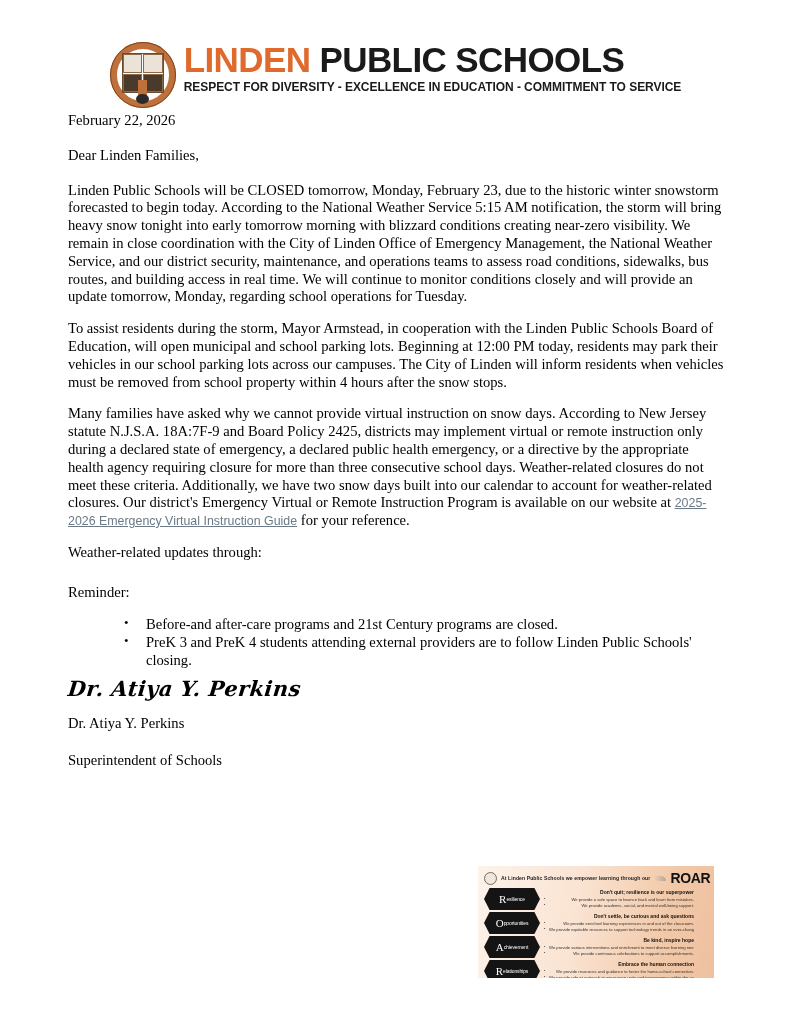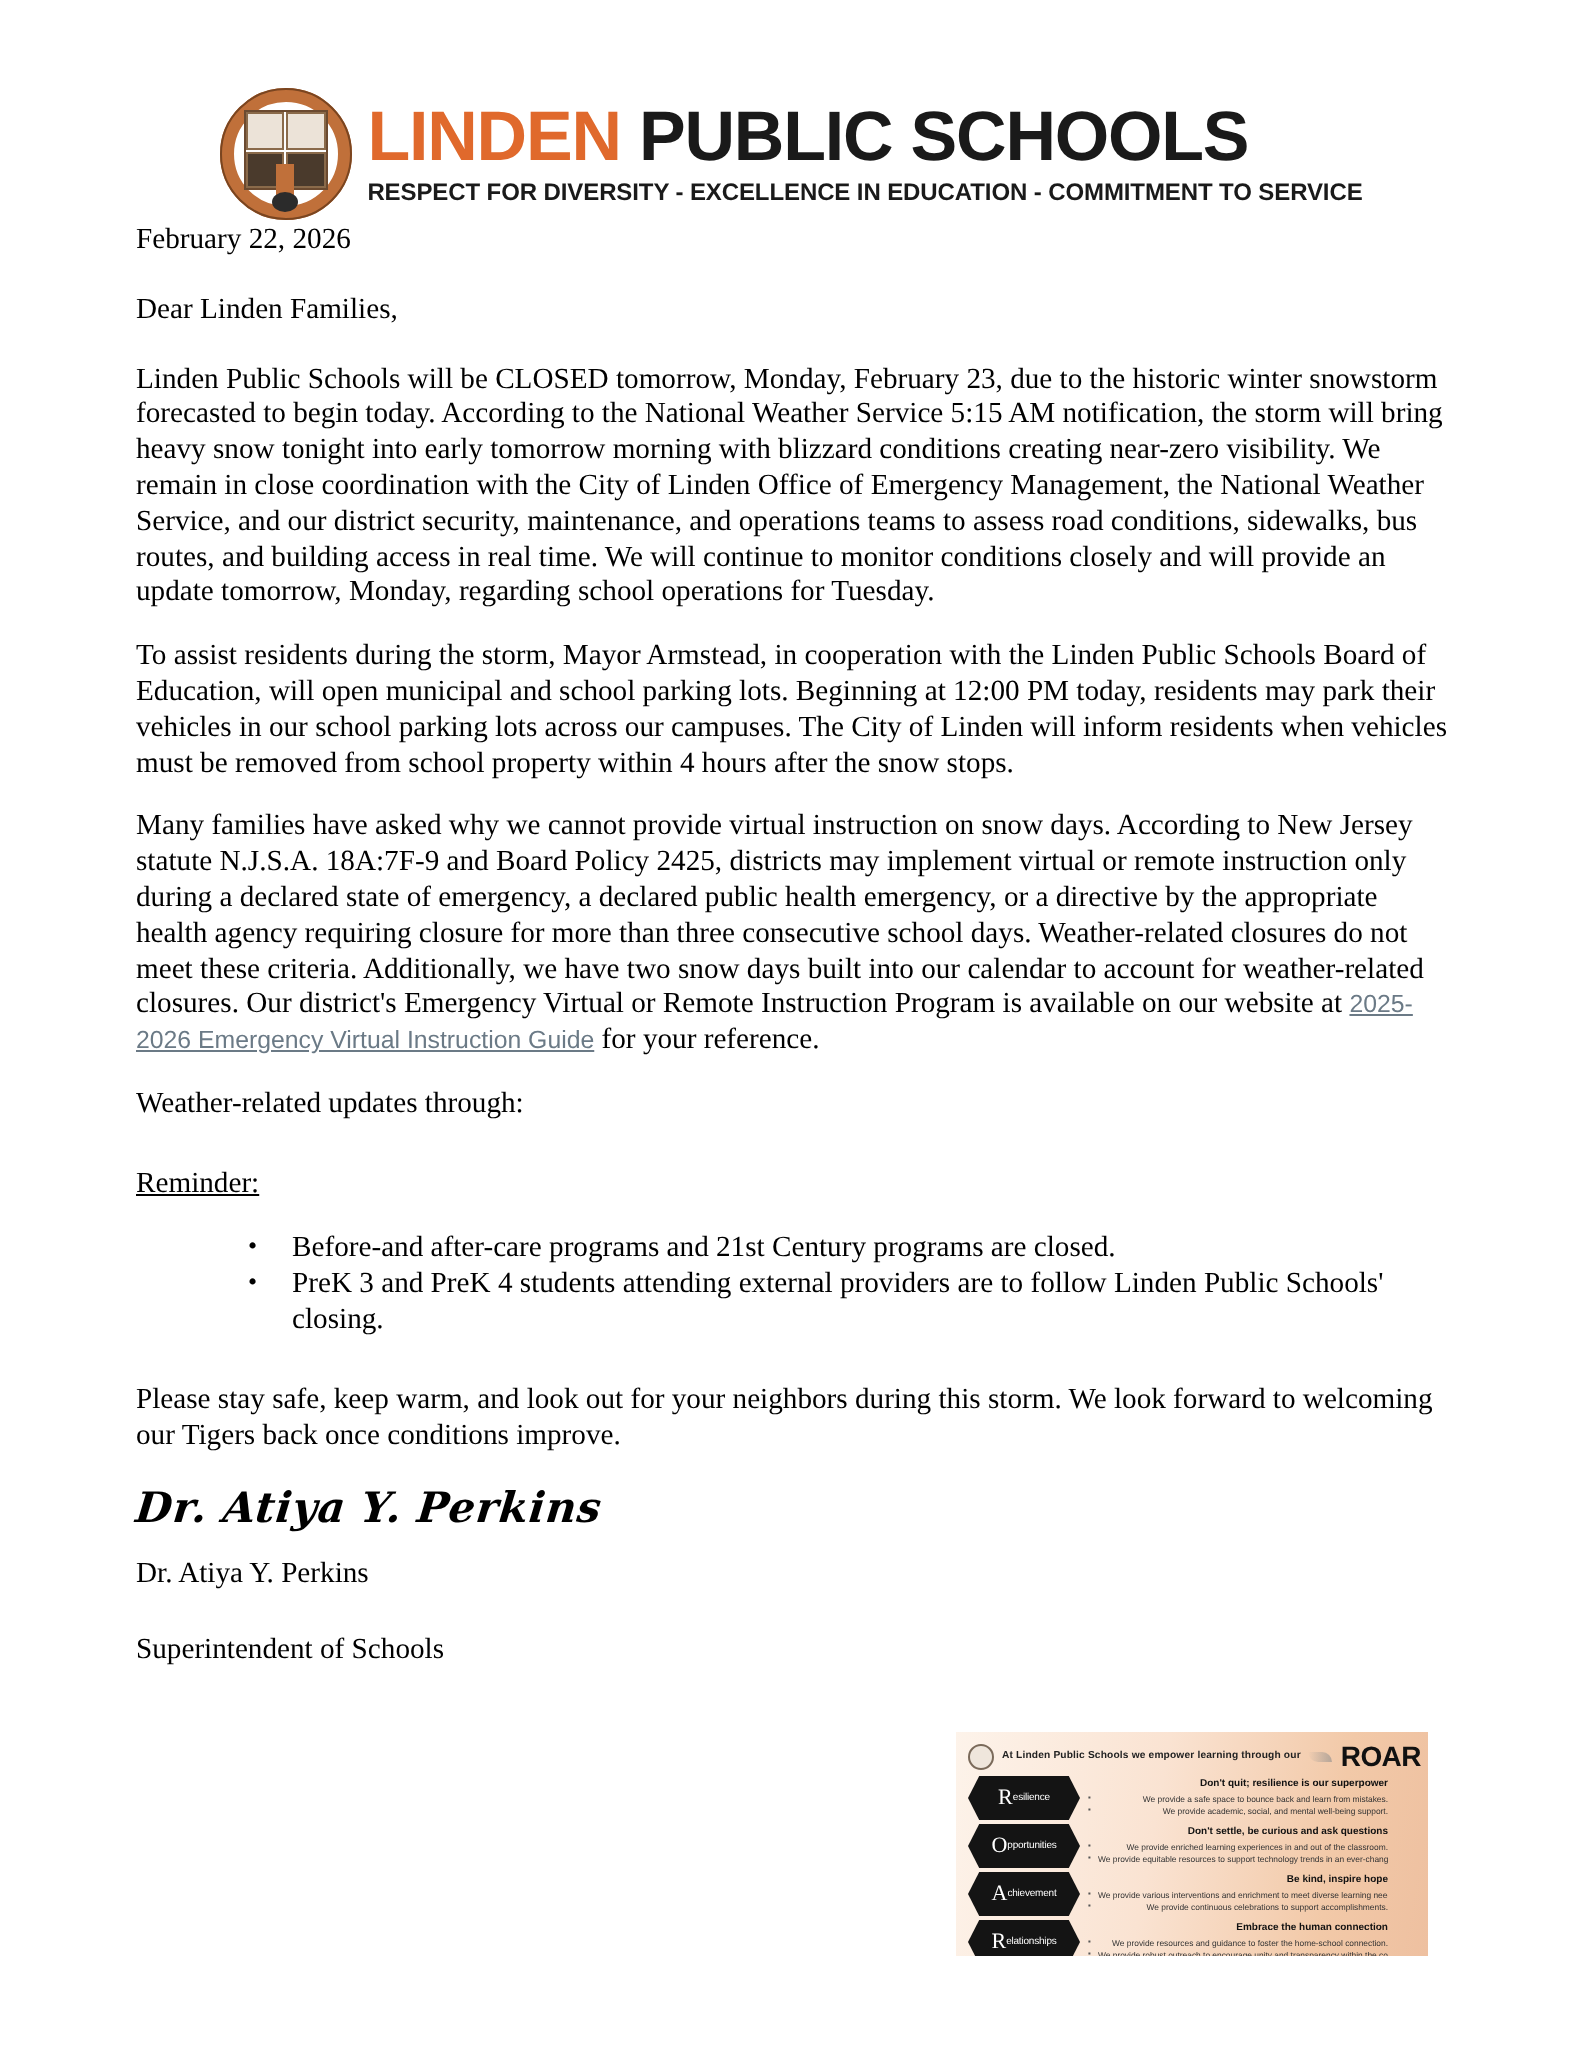--- a/index.html
+++ b/index.html
@@ -16,21 +16,20 @@
     color: #000000;
     overflow: hidden;
   }
 
   
   .letterhead {
     position: absolute;
     top: 42px; left: 0; right: 0;
     height: 70px;
     display: flex;
-    align-items: center;
     justify-content: center;
   }
   .crest {
     width: 66px; height: 66px;
     position: relative;
     flex: 0 0 auto;
     margin-right: 8px;
   }
   .crest-ring {
     position: absolute;
@@ -149,21 +148,21 @@
     padding-left: 26px;
     margin-bottom: 1px;
   }
   ul.lvl2 > li:before {
     content: "o";
     position: absolute;
     left: 0; top: 0;
     font-size: 13.5px;
   }
   .section-lead { margin-bottom: 14px !important; }
-  .reminder-lead { margin-top: 22px !important; margin-bottom: 14px !important; text-decoration: underline; }
+  .reminder-lead { margin-top: 22px !important; margin-bottom: 14px !important; }
   .closing-para { margin-top: 22px !important; }
   .with-pride { margin-top: 22px !important; margin-bottom: 3px !important; }
 
   .signature {
     font-family: "DejaVu Serif", "Liberation Serif", serif;
     font-style: italic;
     font-weight: bold;
     font-size: 21px;
     letter-spacing: 0.4px;
     margin: 0 0 6px 0;
@@ -315,21 +314,20 @@
   <p class="section-lead">Weather-related updates through:</p>
 
 
   <p class="reminder-lead">Reminder:</p>
 
   <ul class="lvl1">
     <li>Before-and after-care programs and 21st Century programs are closed.</li>
     <li>PreK 3 and PreK 4 students attending external providers are to follow Linden Public Schools' closing.</li>
   </ul>
 
-  <p class="closing-para">Please stay safe, keep warm, and look out for your neighbors during this storm. We look forward to welcoming our Tigers back once conditions improve.</p>
 
 
   <p class="signature">Dr. Atiya Y. Perkins</p>
 
   <p class="sig-name">Dr. Atiya Y. Perkins</p>
 
   <p class="sig-title">Superintendent of Schools</p>
 
 </div>
 

